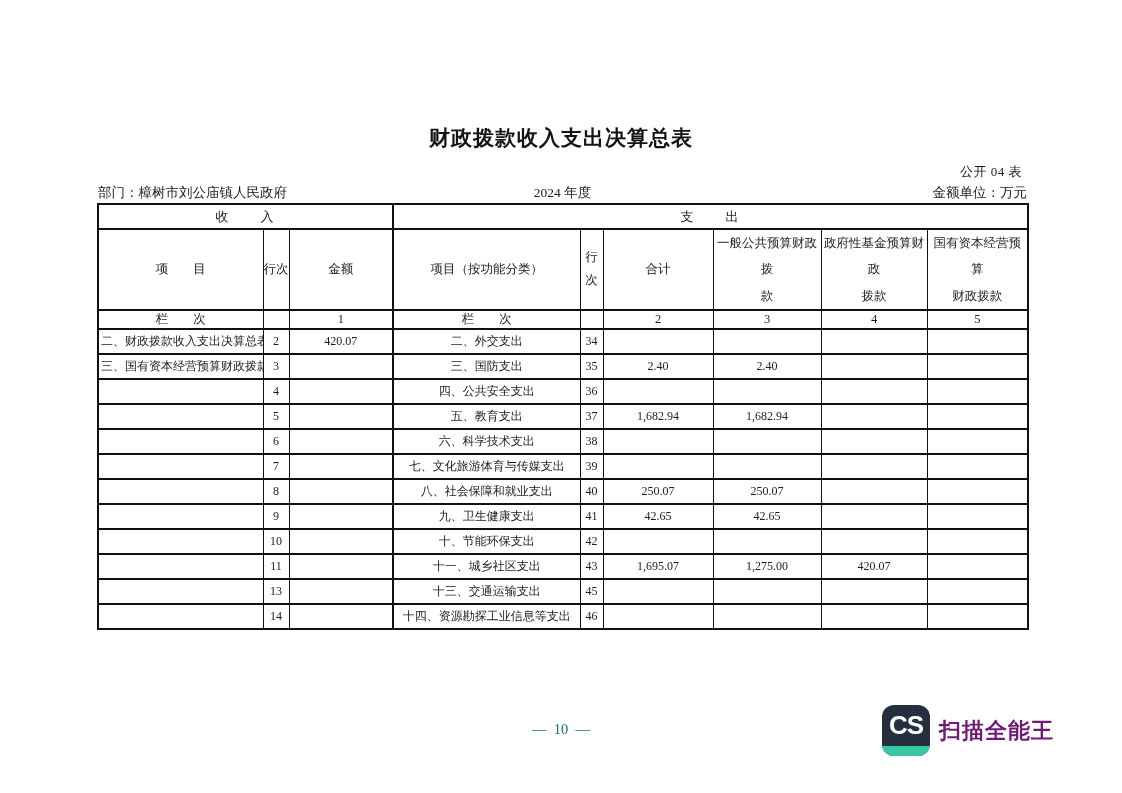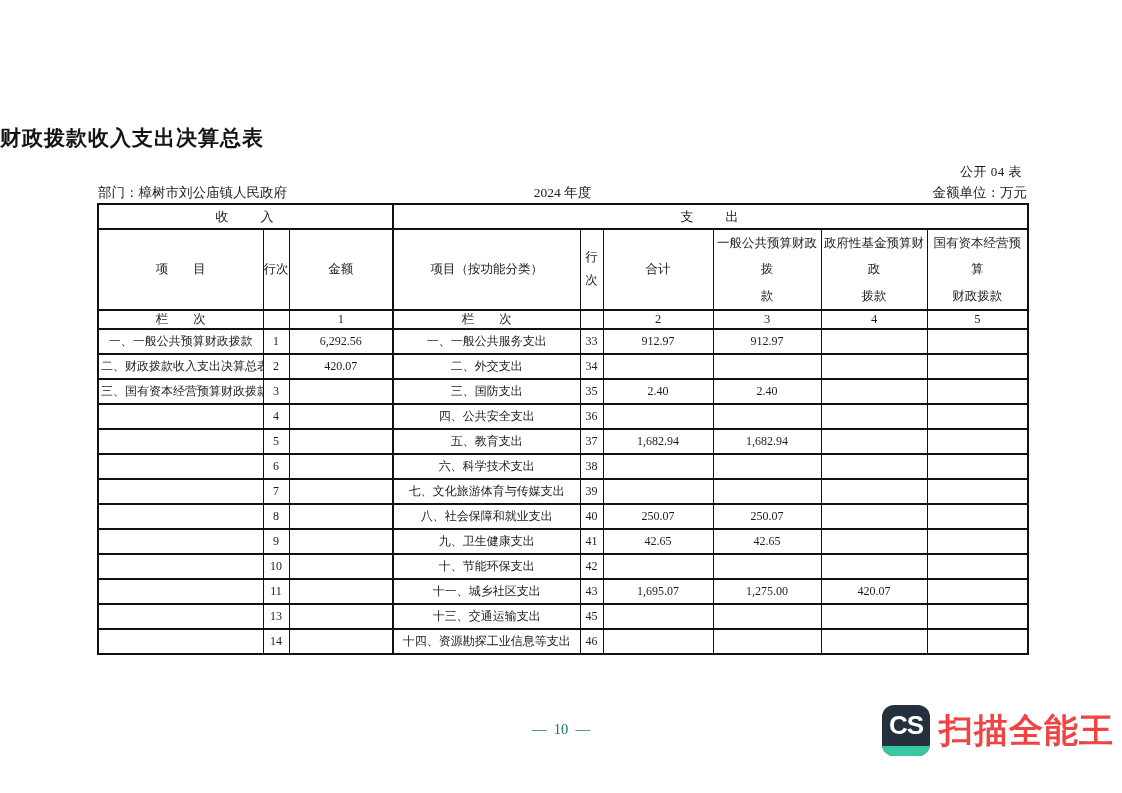--- a/index.html
+++ b/index.html
@@ -8,21 +8,21 @@
     position:relative;
     width:1122px; height:793px;
     background:#ffffff;
     margin:0 auto;
     font-family:"Liberation Serif","DejaVu Serif",serif;
     color:#1c1c1c;
     overflow:hidden;
   }
   .doc-title {
     position:absolute; top:124px; left:0; width:100%;
-    text-align:left;
+    text-align:center;
     font-family:"Liberation Sans","DejaVu Sans",sans-serif;
     font-weight:bold; font-size:21px; letter-spacing:1px;
     color:#141414;
   }
   .table-code {
     position:absolute; top:163px; right:100px;
     font-size:13px; letter-spacing:0.5px;
   }
   .meta-row {
     position:absolute; top:184px; left:98px; width:929px;
@@ -84,21 +84,21 @@
     display:flex; align-items:center; justify-content:center;
     color:#ffffff;
     font-family:"Liberation Sans","DejaVu Sans",sans-serif;
     font-weight:bold; font-size:26px; letter-spacing:-1px;
   }
   .cam-icon .strip {
     position:absolute; bottom:0; left:0; width:100%; height:10px;
   }
   .cam-brand {
     font-family:"Liberation Sans","DejaVu Sans",sans-serif;
-    font-size:34px; font-weight:600; color:#ef4444; letter-spacing:1px;
+    font-size:22px; font-weight:600; color:#701a75; letter-spacing:1px;
     white-space:nowrap;
   }
 </style>
 </head>
 <body>
 
 <div class="page">
 
   <div class="doc-title">财政拨款收入支出决算总表</div>
 
@@ -146,31 +146,20 @@
       <td></td>
       <td>1</td>
       <td class="sec">栏　　次</td>
       <td></td>
       <td>2</td>
       <td>3</td>
       <td>4</td>
       <td>5</td>
     </tr>
     <tr class="dr">
-      <td class="item">一、一般公共预算财政拨款</td>
-      <td class="ln">1</td>
-      <td class="amt">6,292.56</td>
-      <td class="item sec">一、一般公共服务支出</td>
-      <td class="ln">33</td>
-      <td class="amt">912.97</td>
-      <td class="amt">912.97</td>
-      <td class="amt"></td>
-      <td class="amt"></td>
-    </tr>
-    <tr class="dr">
       <td class="item">二、财政拨款收入支出决算总表</td>
       <td class="ln">2</td>
       <td class="amt">420.07</td>
       <td class="item sec">二、外交支出</td>
       <td class="ln">34</td>
       <td class="amt"></td>
       <td class="amt"></td>
       <td class="amt"></td>
       <td class="amt"></td>
     </tr>

